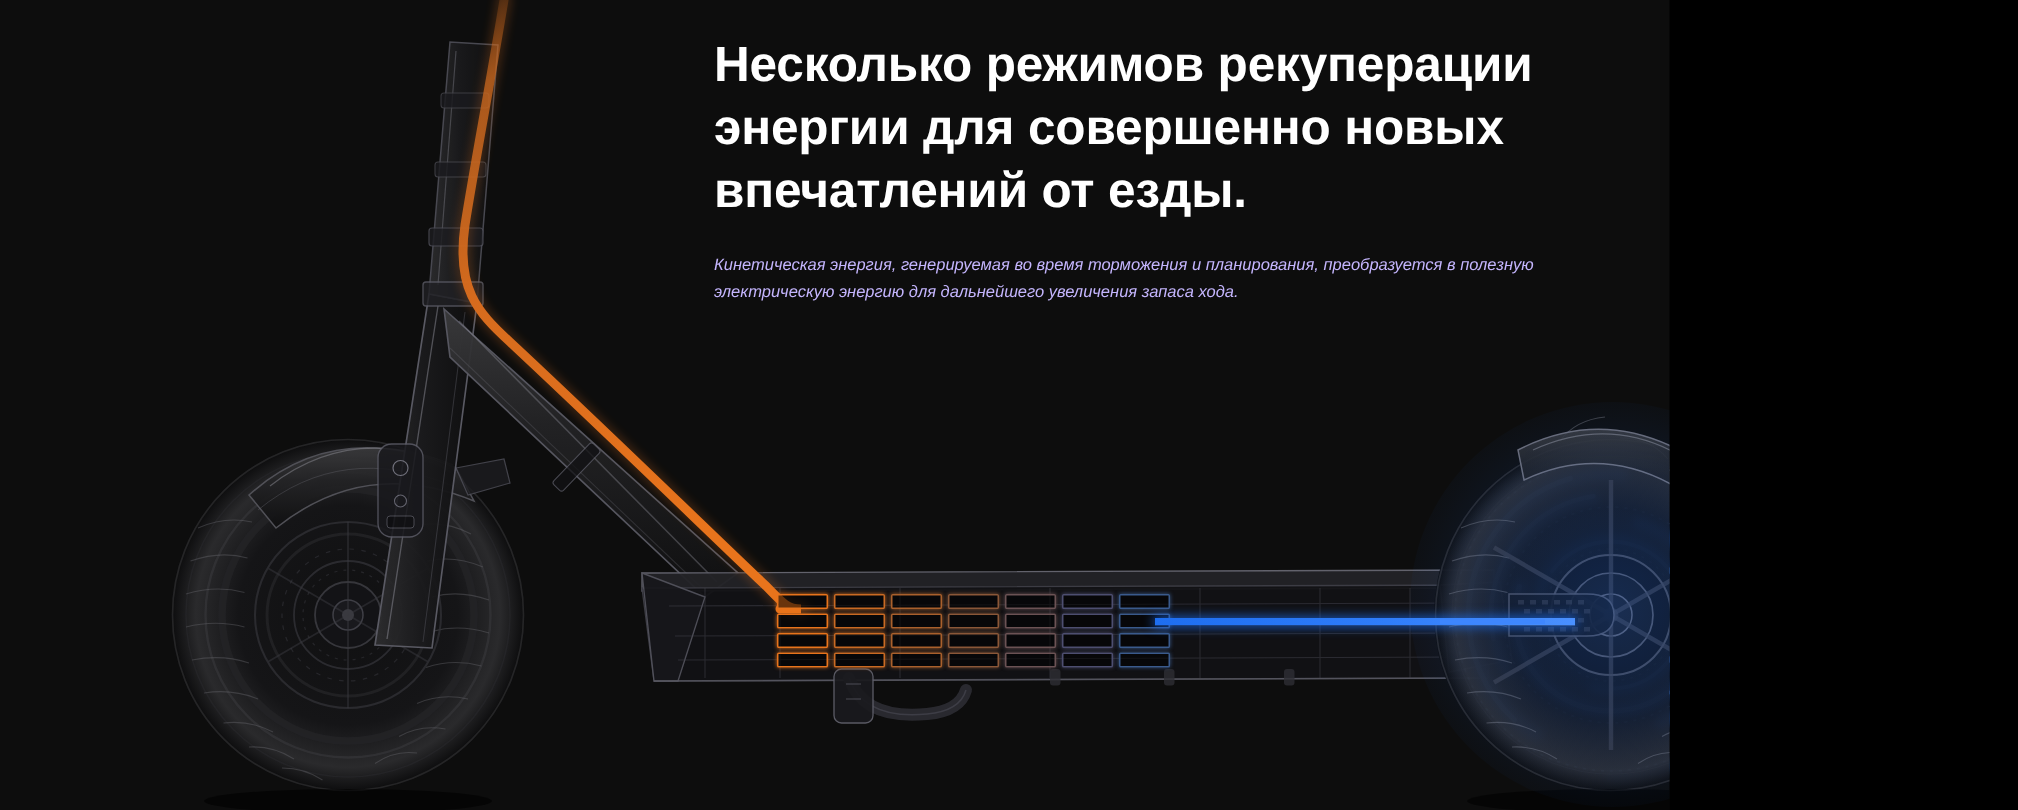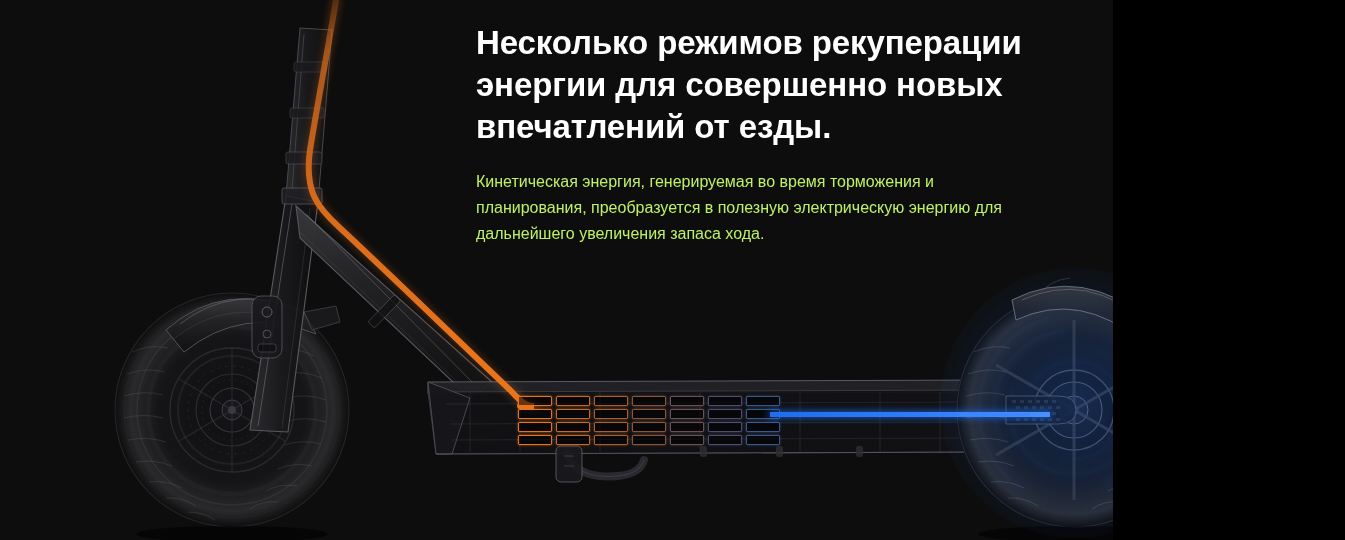--- a/index.html
+++ b/index.html
@@ -20,25 +20,26 @@
   .headline{
     margin:0;
     color:#ffffff;
     font-size:33px;
     font-weight:bold;
     line-height:1.28;
     letter-spacing:-0.1px;
   }
   .subcopy{
     margin:20px 0 0 0;
-    color:#bef264;
-    font-size:16px;
+    color:#c4b5fd;
+    font-size:11px;
     font-weight:normal;
     line-height:1.62;
     max-width:570px;
+    font-style:italic;
   }
 
   
   .scooter{position:absolute;left:0;top:0;width:1345px;height:540px;z-index:10;}
   .scooter svg{display:block;width:1345px;height:540px;}
 
   
   .rear-haze{
     position:absolute;left:940px;top:268px;width:270px;height:270px;
     border-radius:50%;

